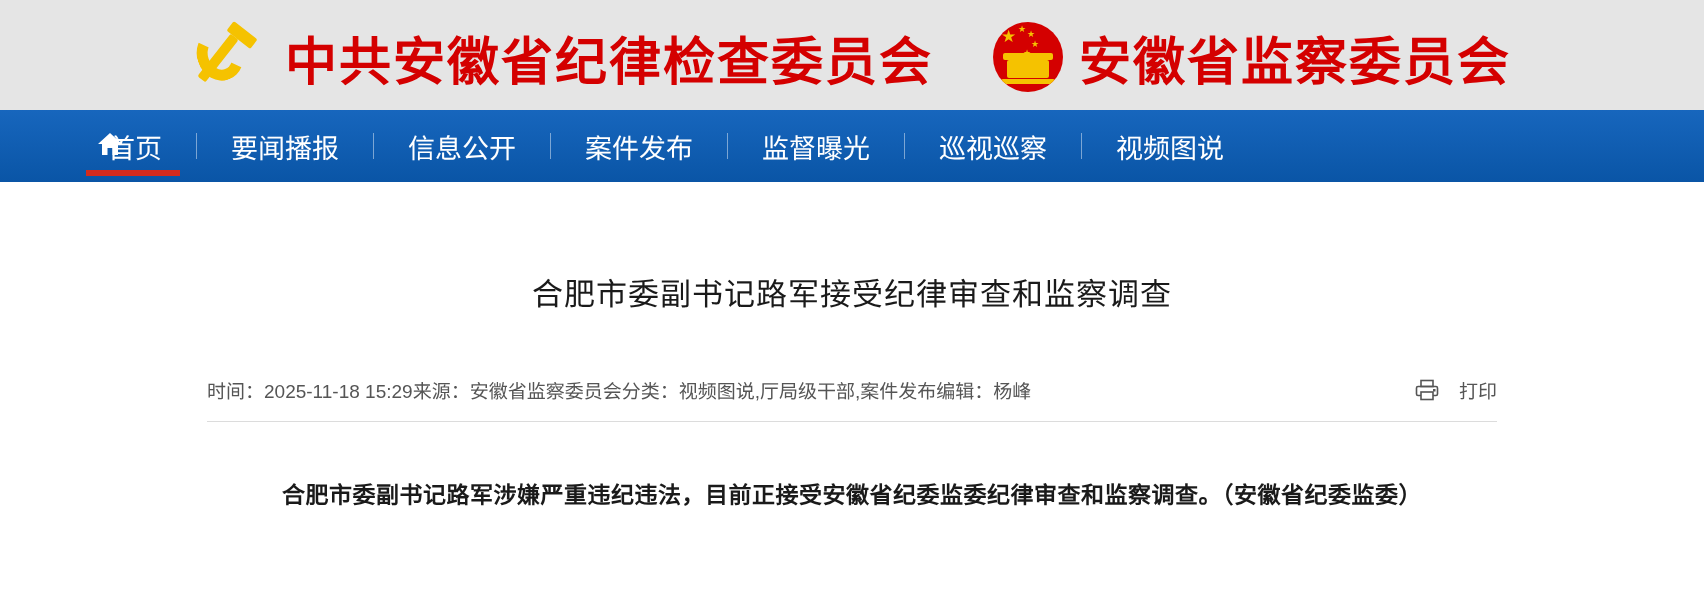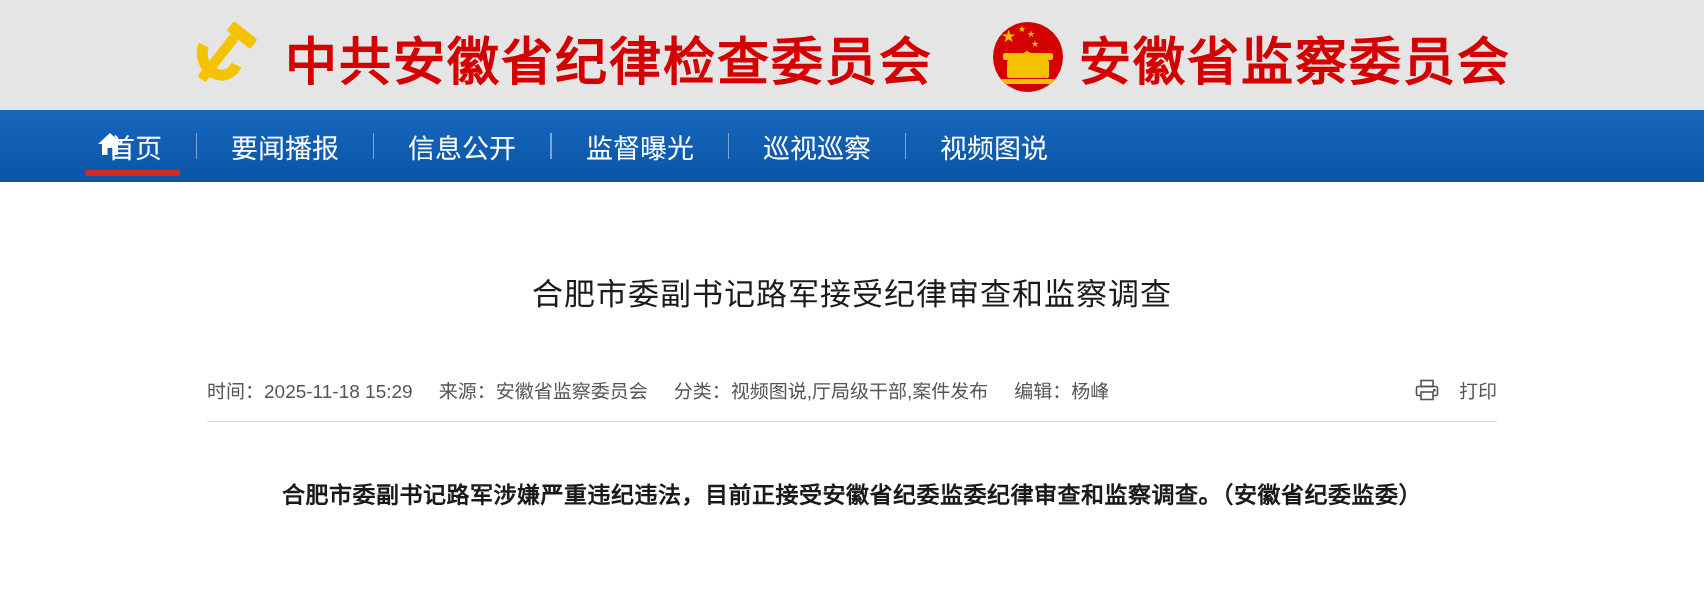--- a/index.html
+++ b/index.html
@@ -206,21 +206,20 @@
     padding-bottom: 18px;
     border-bottom: 1px solid #dcdcdc;
     display: flex;
     align-items: center;
     font-size: 19px;
     color: #555555;
   }
   .meta-left {
     display: flex;
     align-items: center;
-    gap: 26px;
     flex: 1;
   }
   .meta-item { white-space: nowrap; }
   .meta-right {
     display: flex;
     align-items: center;
     gap: 46px;
   }
   .font-size-ctrl { white-space: nowrap; color: #555; }
   .font-size-ctrl .opt { margin: 0 4px; cursor: pointer; }
@@ -292,20 +291,23 @@
   </div>
 
   <div class="nav-sep"></div>
 
   <div class="nav-item">
     <span>信息公开</span>
   </div>
 
   <div class="nav-sep"></div>
 
+  <div class="nav-item">
+    <span>案件发布</span>
+  </div>
 
   <div class="nav-sep"></div>
 
   <div class="nav-item">
     <span>监督曝光</span>
   </div>
 
   <div class="nav-sep"></div>
 
   <div class="nav-item">

